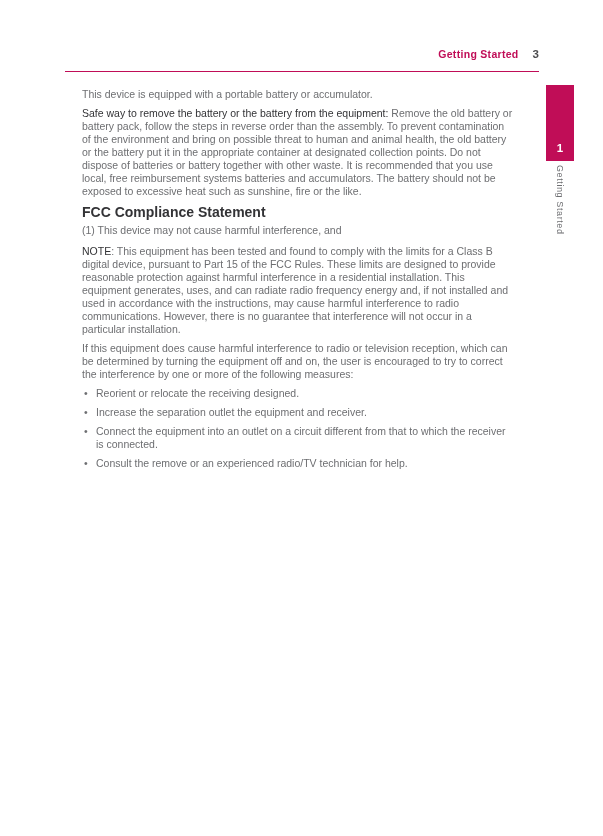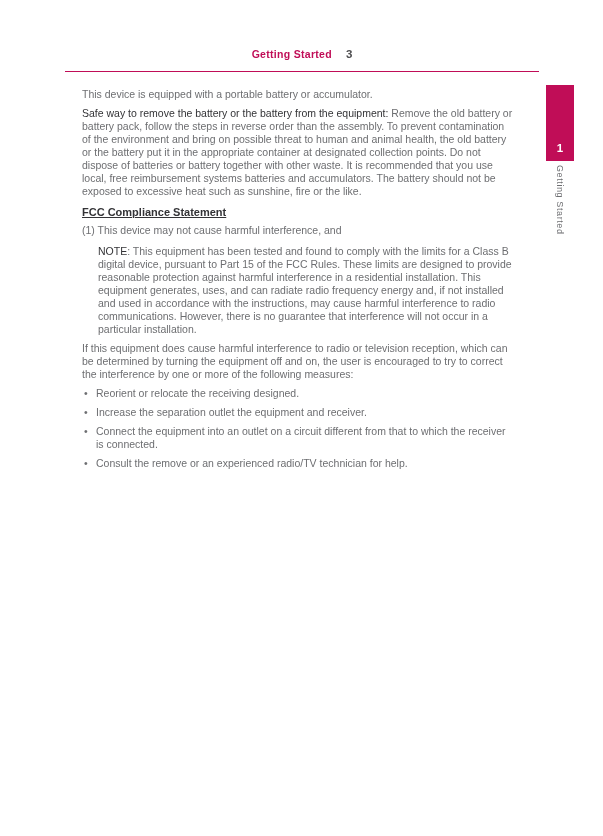--- a/index.html
+++ b/index.html
@@ -10,21 +10,21 @@
     position: relative;
     overflow: hidden;
   }
   .page { position: absolute; inset: 0; }
 
   
   .header {
     position: absolute;
     left: 65px; top: 44px;
     width: 474px;
-    text-align: center;
+    text-align: right;
     border-bottom: 1px solid #c00d57;
     padding-bottom: 9px;
   }
   .header .section {
     color: #c00d57;
     font-weight: bold;
     font-size: 10.5px;
     letter-spacing: 0.3px;
     margin-right: 14px;
   }
@@ -73,25 +73,24 @@
     width: 432px;
     color: #6d6e71;
     font-size: 10.5px;
     line-height: 13px;
   }
   .content p { margin: 0 0 6px 0; }
   .content .lead-bold { font-weight: normal; color: #333336; }
   .content .heading {
     font-weight: bold;
     color: #333336;
-    font-size: 11px;
+    font-size: 14px;
     margin: 8px 0 5px 0;
-    text-decoration: underline;
   }
-  .content .with-space-top { margin-top: 8px; margin-left: 16px; }
+  .content .with-space-top { margin-top: 8px; }
 
   ul.bullets { list-style: none; margin: 2px 0 0 0; padding: 0; }
   ul.bullets li {
     position: relative;
     padding-left: 14px;
     margin-bottom: 6px;
   }
   ul.bullets li .bullet {
     position: absolute;
     left: 2px; top: 0;

